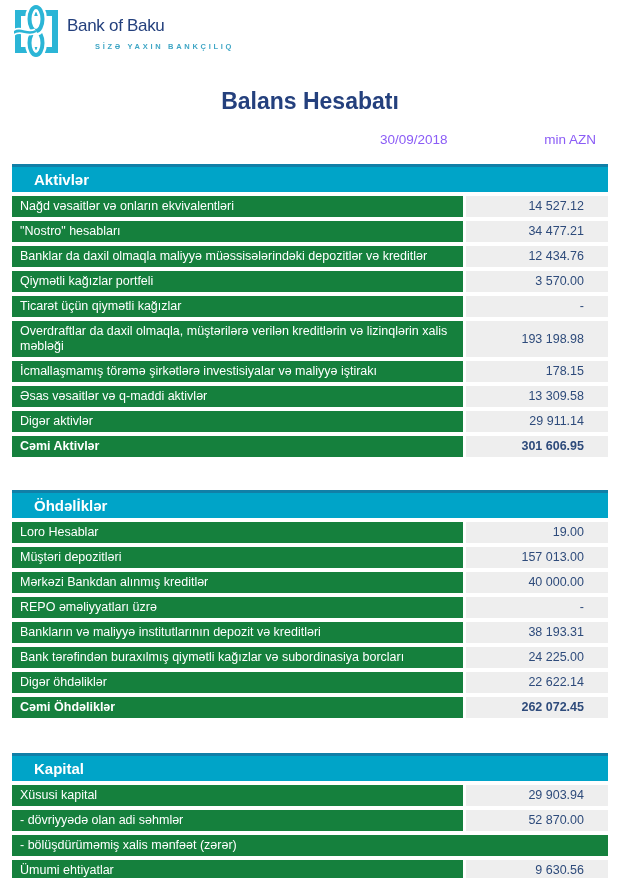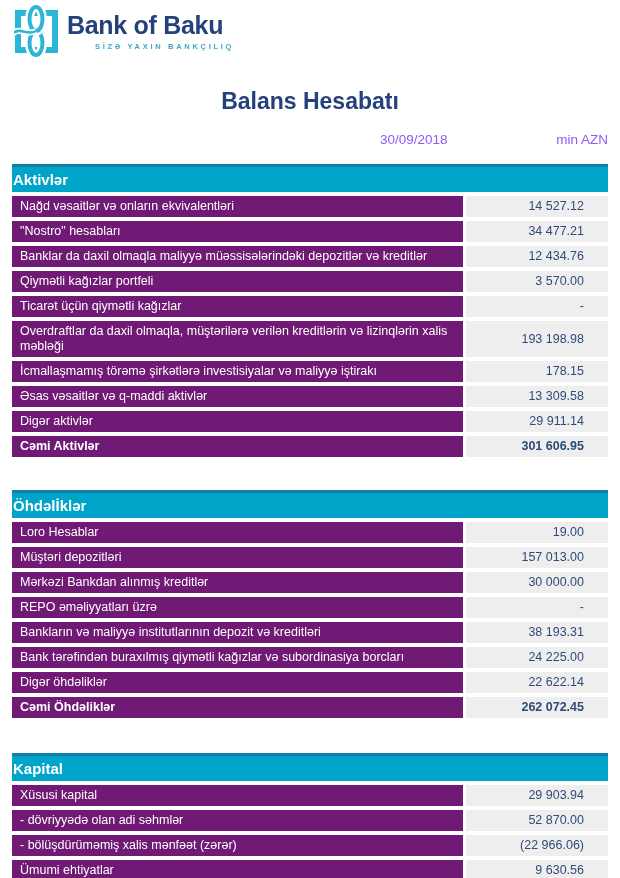--- a/index.html
+++ b/index.html
@@ -9,52 +9,52 @@
     font-family: "Liberation Sans", sans-serif;
     -webkit-font-smoothing: antialiased;
   }
   .page { padding: 0 12px; }
 
   
   .brand { display: flex; align-items: flex-start; gap: 9px; margin: 5px 0 0 2px; }
   .brand svg { display: block; }
   .brand-text { padding-top: 7px; }
   .wordmark {
-    font-size: 25px; font-weight: bold; color: #24407D;
+    font-size: 17px; font-weight: normal; color: #24407D;
     letter-spacing: -0.3px; line-height: 27px;
   }
   .tagline {
     font-size: 7.5px; font-weight: bold; color: #3FA6C5;
     letter-spacing: 2.7px; margin-top: 3px; white-space: nowrap; padding-left: 28px;
   }
 
   
   .title {
     text-align: center; color: #24407D; font-weight: bold;
     font-size: 23px; line-height: 22px; margin: 33px 0 0 0;
   }
   .meta { position: relative; height: 17px; margin-top: 20px; font-size: 13.5px; color: #8b5cf6; }
   .meta .date { position: absolute; left: 368px; top: 0; }
-  .meta .unit { position: absolute; right: 0; top: 0; }
+  .meta .unit { position: absolute; right: 12px; top: 0; }
 
   
   .section { margin-top: 15px; }
   #sections section:nth-of-type(2) { margin-top: 33px; }
   #sections section:nth-of-type(3) { margin-top: 35px; }
   .sec-head {
     box-sizing: border-box; height: 28px;
     background: #00A4C8; border-top: 3px solid #117FA7;
     color: #ffffff; font-weight: bold; font-size: 15px;
-    padding: 3px 1px; line-height: 19px;
+    padding: 3px 22px; line-height: 19px;
   }
 
   
   .row { display: flex; align-items: stretch; margin-top: 4px; }
   .row .label {
-    flex: 1; background: #701a75; color: #ffffff;
+    flex: 1; background: #15803d; color: #ffffff;
     font-size: 12.5px; line-height: 15px; padding: 3px 8px;
     display: flex; align-items: center;
   }
   .row .value {
     width: 94px; margin-left: 3px; background: #EEEEEE; color: #2E4B7B;
     font-size: 12.5px; line-height: 15px; padding: 3px 24px;
     display: flex; align-items: center; justify-content: flex-end;
     white-space: nowrap;
   }
   .row.total .label, .row.total .value { font-weight: bold; }
@@ -151,21 +151,21 @@
       <div class="value">19.00</div>
     </div>
 
     <div class="row">
       <div class="label">Müştəri depozitləri</div>
       <div class="value">157 013.00</div>
     </div>
 
     <div class="row">
       <div class="label">Mərkəzi Bankdan alınmış kreditlər</div>
-      <div class="value">30 000.00</div>
+      <div class="value">40 000.00</div>
     </div>
 
     <div class="row">
       <div class="label">REPO əməliyyatları üzrə</div>
       <div class="value">-</div>
     </div>
 
     <div class="row">
       <div class="label">Bankların və maliyyə institutlarının depozit və kreditləri</div>
       <div class="value">38 193.31</div>
@@ -196,21 +196,20 @@
       <div class="value">29 903.94</div>
     </div>
 
     <div class="row">
       <div class="label">- dövriyyədə olan adi səhmlər</div>
       <div class="value">52 870.00</div>
     </div>
 
     <div class="row">
       <div class="label">- bölüşdürüməmiş xalis mənfəət (zərər)</div>
-      <div class="value">(22 966.06)</div>
     </div>
 
     <div class="row">
       <div class="label">Ümumi ehtiyatlar</div>
       <div class="value">9 630.56</div>
     </div>
   </div>
     </section>
   </main>
 

